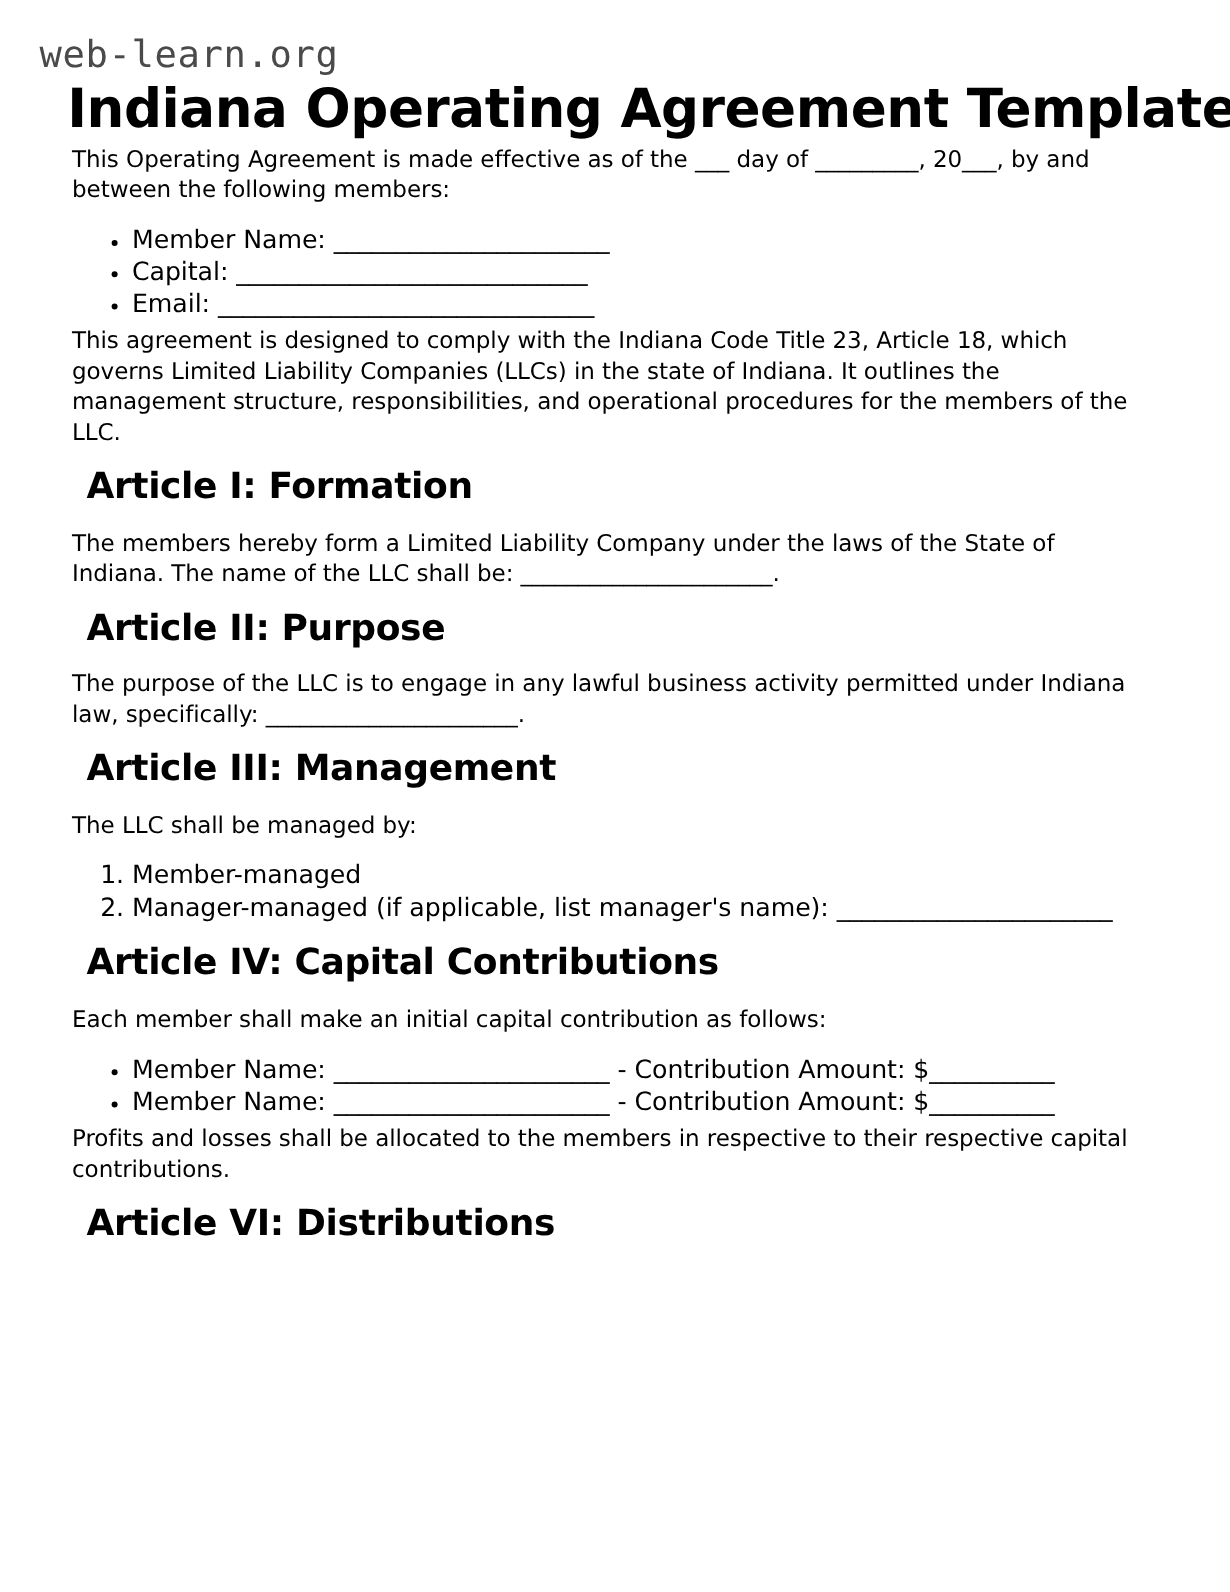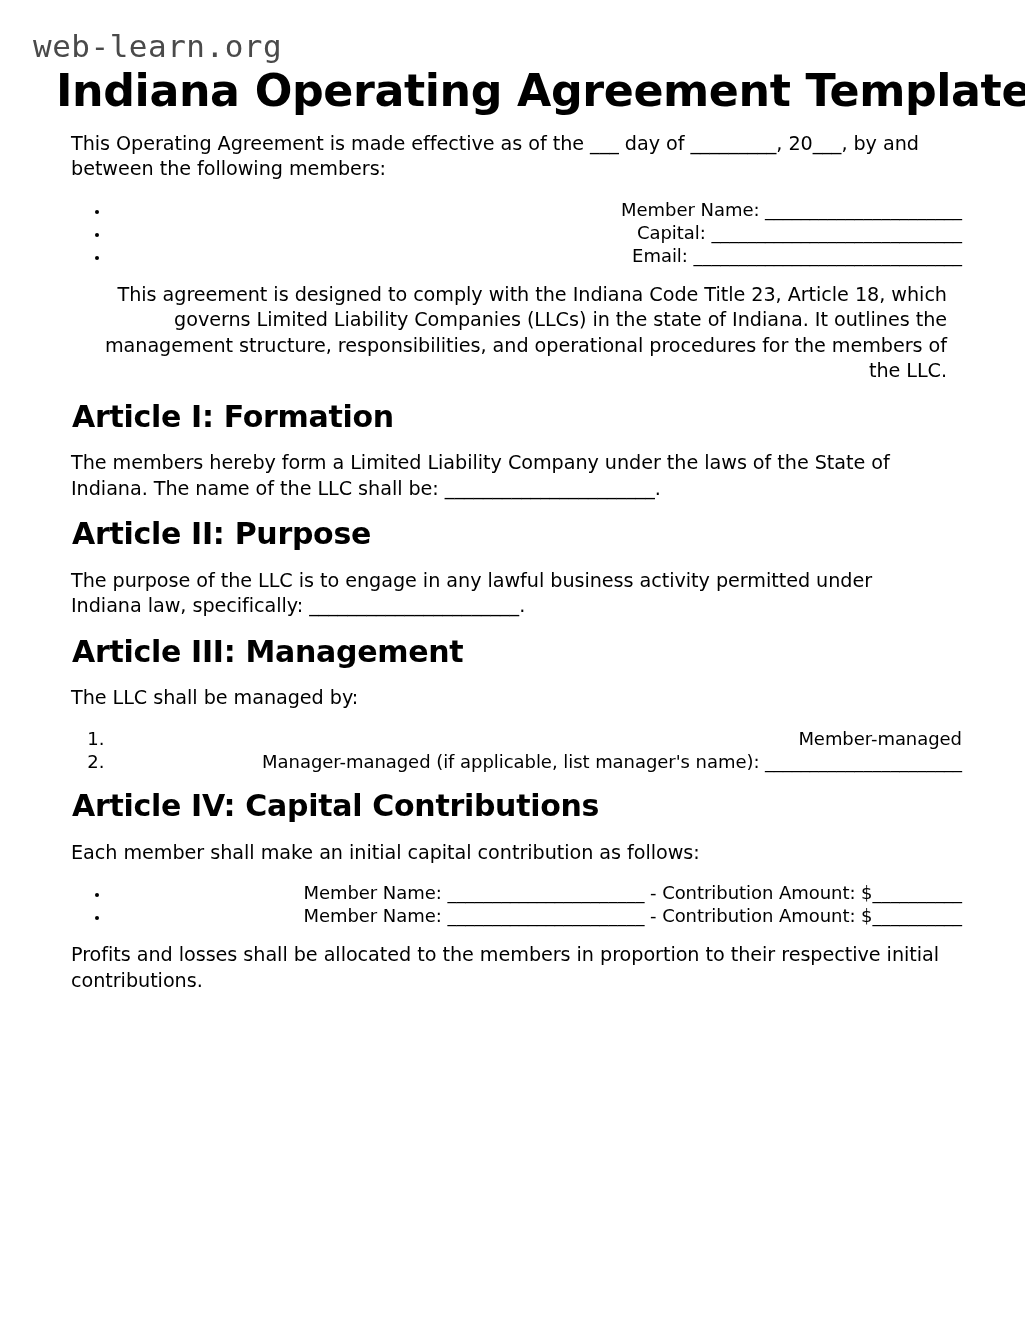--- a/index.html
+++ b/index.html
@@ -51,45 +51,44 @@
     margin: 0;
     padding-top: 66px;
     color: #000;
     white-space: nowrap;
     transform: scaleX(0.985);
     transform-origin: left center;
   }
   p.body-text {
     font-size: 19.2px;
     line-height: 1.33;
-    margin: 15px;
+    margin: 4px;
     padding: 0;
     color: #000;
     letter-spacing: -0.05px;
   }
   .para-intro { margin-top: 29px; }
-  .para-compliance { margin-top: 26px; text-align: right; }
+  .para-compliance { margin-top: 26px; }
   .para-after-heading { margin-top: 20px; }
   h2.article-heading {
     font-family: "DejaVu Sans", "Liberation Sans", sans-serif;
     font-weight: bold;
     font-size: 30px;
     line-height: 1.15;
     margin: 16px;
     color: #000;
     letter-spacing: -0.3px;
   }
   .heading-gap { margin-top: 33px; }
   ul.doc-list, ol.doc-list {
     margin: 16px 0 0 0;
     padding-left: 54px;
-    font-size: 18px;
+    font-size: 21px;
     line-height: 1.28;
     color: #000;
-    text-align: right;
   }
   ul.doc-list { list-style: disc; }
   ol.doc-list { list-style: decimal; }
   ul.doc-list li, ol.doc-list li {
     margin: 0;
     padding: 0;
     letter-spacing: -0.05px;
   }
   ul.doc-list li::marker { font-size: 0.8em; }
 </style>
@@ -127,17 +126,18 @@
       <li>Manager-managed (if applicable, list manager's name): ______________________</li>
     </ol>
 
     <h2 class="article-heading heading-gap">Article IV: Capital Contributions</h2>
     <p class="body-text para-after-heading">Each member shall make an initial capital contribution as follows:</p>
     <ul class="doc-list">
       <li>Member Name: ______________________ - Contribution Amount: $__________</li>
       <li>Member Name: ______________________ - Contribution Amount: $__________</li>
     </ul>
 
-    <p class="body-text para-after-heading">Profits and losses shall be allocated to the members in proportion to their respective initial contributions.</p>
+    <p class="body-text para-after-heading">Profits and losses shall be allocated to the members in respective to their respective capital contributions.</p>
 
+    <h2 class="article-heading heading-gap">Article VI: Distributions</h2>
 
   </div>
 </div>
 
 </body></html>

